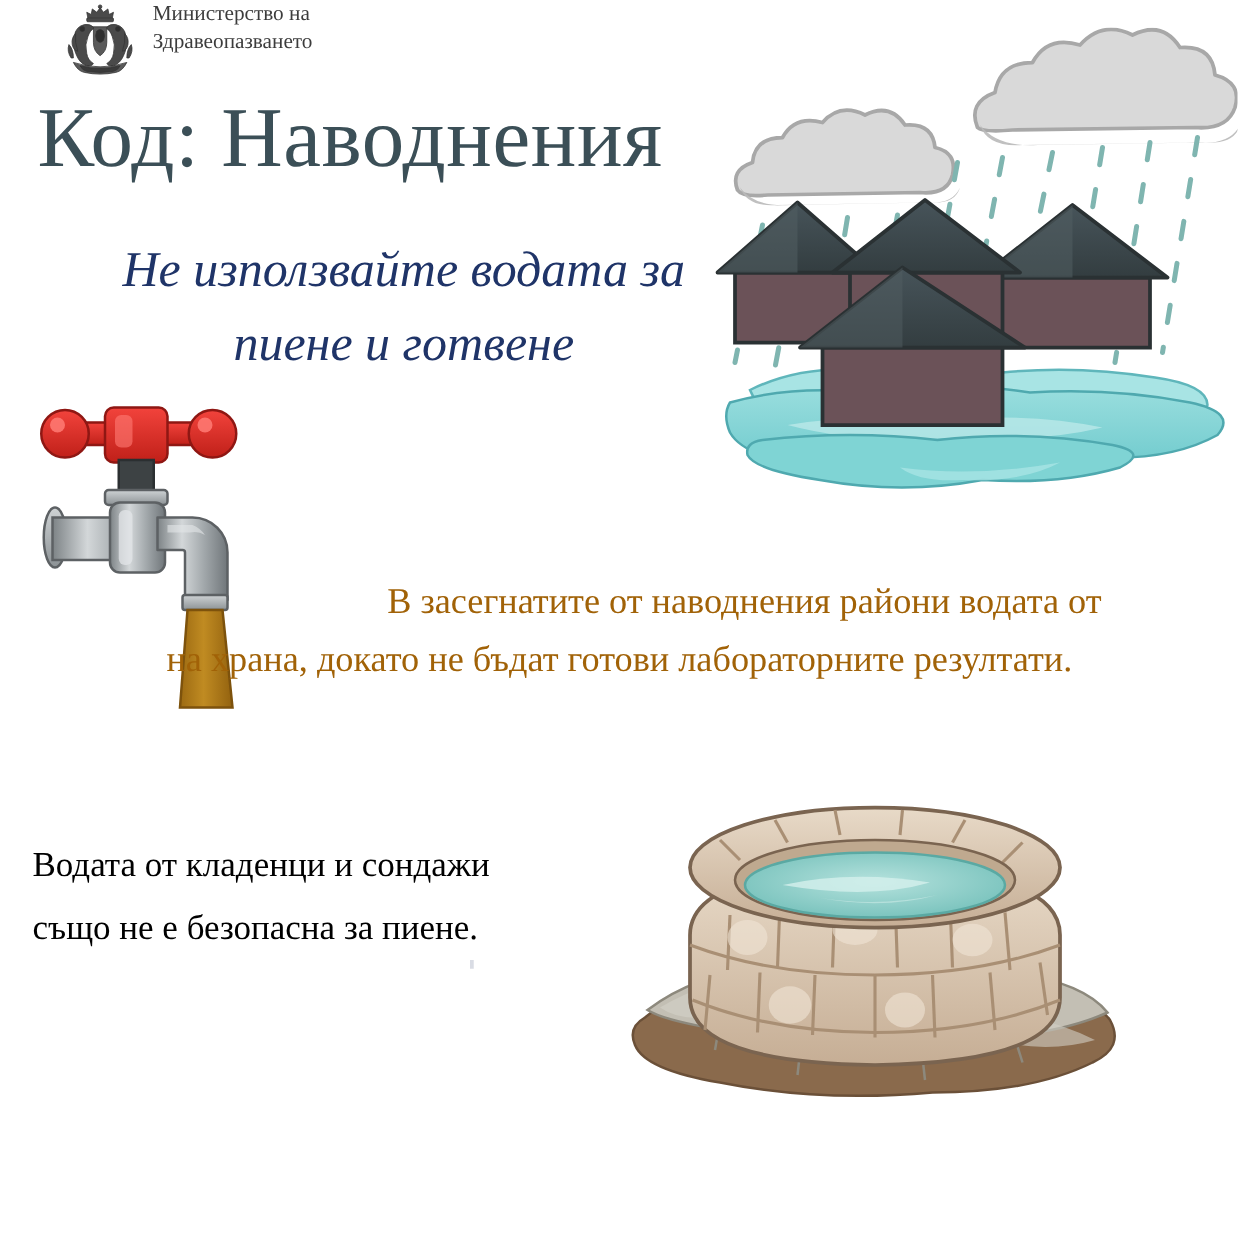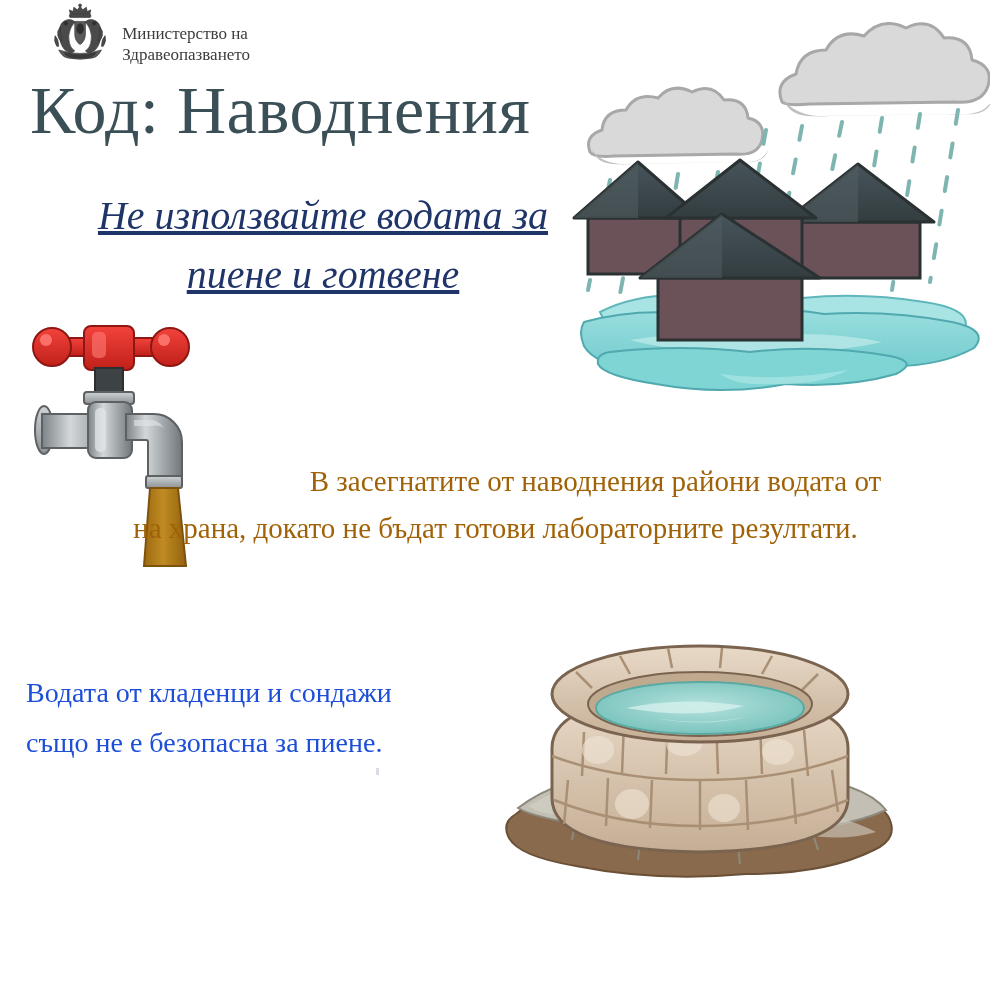--- a/index.html
+++ b/index.html
@@ -36,21 +36,20 @@
     position: absolute;
     left: 34px;
     top: 186px;
     width: 578px;
     font-size: 40px;
     line-height: 1.48;
     color: #1f3468;
     text-align: center;
     font-style: italic;
     z-index: 6;
-    text-decoration: underline;
   }
   .subtitle .ln2 { display: block; }
 
   .body-text {
     position: absolute;
     left: 28px;
     top: 458px;
     width: 935px;
     font-size: 29px;
     line-height: 1.62;
@@ -63,21 +62,21 @@
   .body-text .ln2 { padding-left: 200px; }
   .body-text .ln3 { padding-left: 0; }
 
   .para-well {
     position: absolute;
     left: 26px;
     top: 668px;
     width: 470px;
     font-size: 28px;
     line-height: 1.78;
-    color: #1d4ed8;
+    color: #000000;
     text-align: left;
     z-index: 6;
   }
   .para-bottled {
     position: absolute;
     left: 26px;
     top: 833px;
     width: 470px;
     font-size: 28px;
     line-height: 1.78;
@@ -98,21 +97,21 @@
     z-index: 6;
   }
 
   
   .illus { position: absolute; }
   #flood-scene { left: 570px; top: 22px; width: 420px; height: 400px; z-index: 3; }
   #faucet-scene { left: 22px; top: 318px; width: 215px; height: 255px; z-index: 4; }
   #well-scene   { left: 492px; top: 628px; width: 420px; height: 265px; z-index: 3; }
   #ministry-logo{ left: 722px; top: 893px; width: 250px; height: 72px; z-index: 7; }
 
-  .logo-row { display: flex; align-items: flex-end; gap: 10px; padding-left: 48px; }
+  .logo-row { display: flex; align-items: flex-start; gap: 10px; padding-left: 48px; }
   .logo-text {
     font-size: 17px;
     line-height: 1.28;
     color: #3c3c3c;
     font-family: "Liberation Serif", "DejaVu Serif", serif;
     white-space: nowrap;
   }
   .logo-text span { display: block; }
 </style>
 </head>

